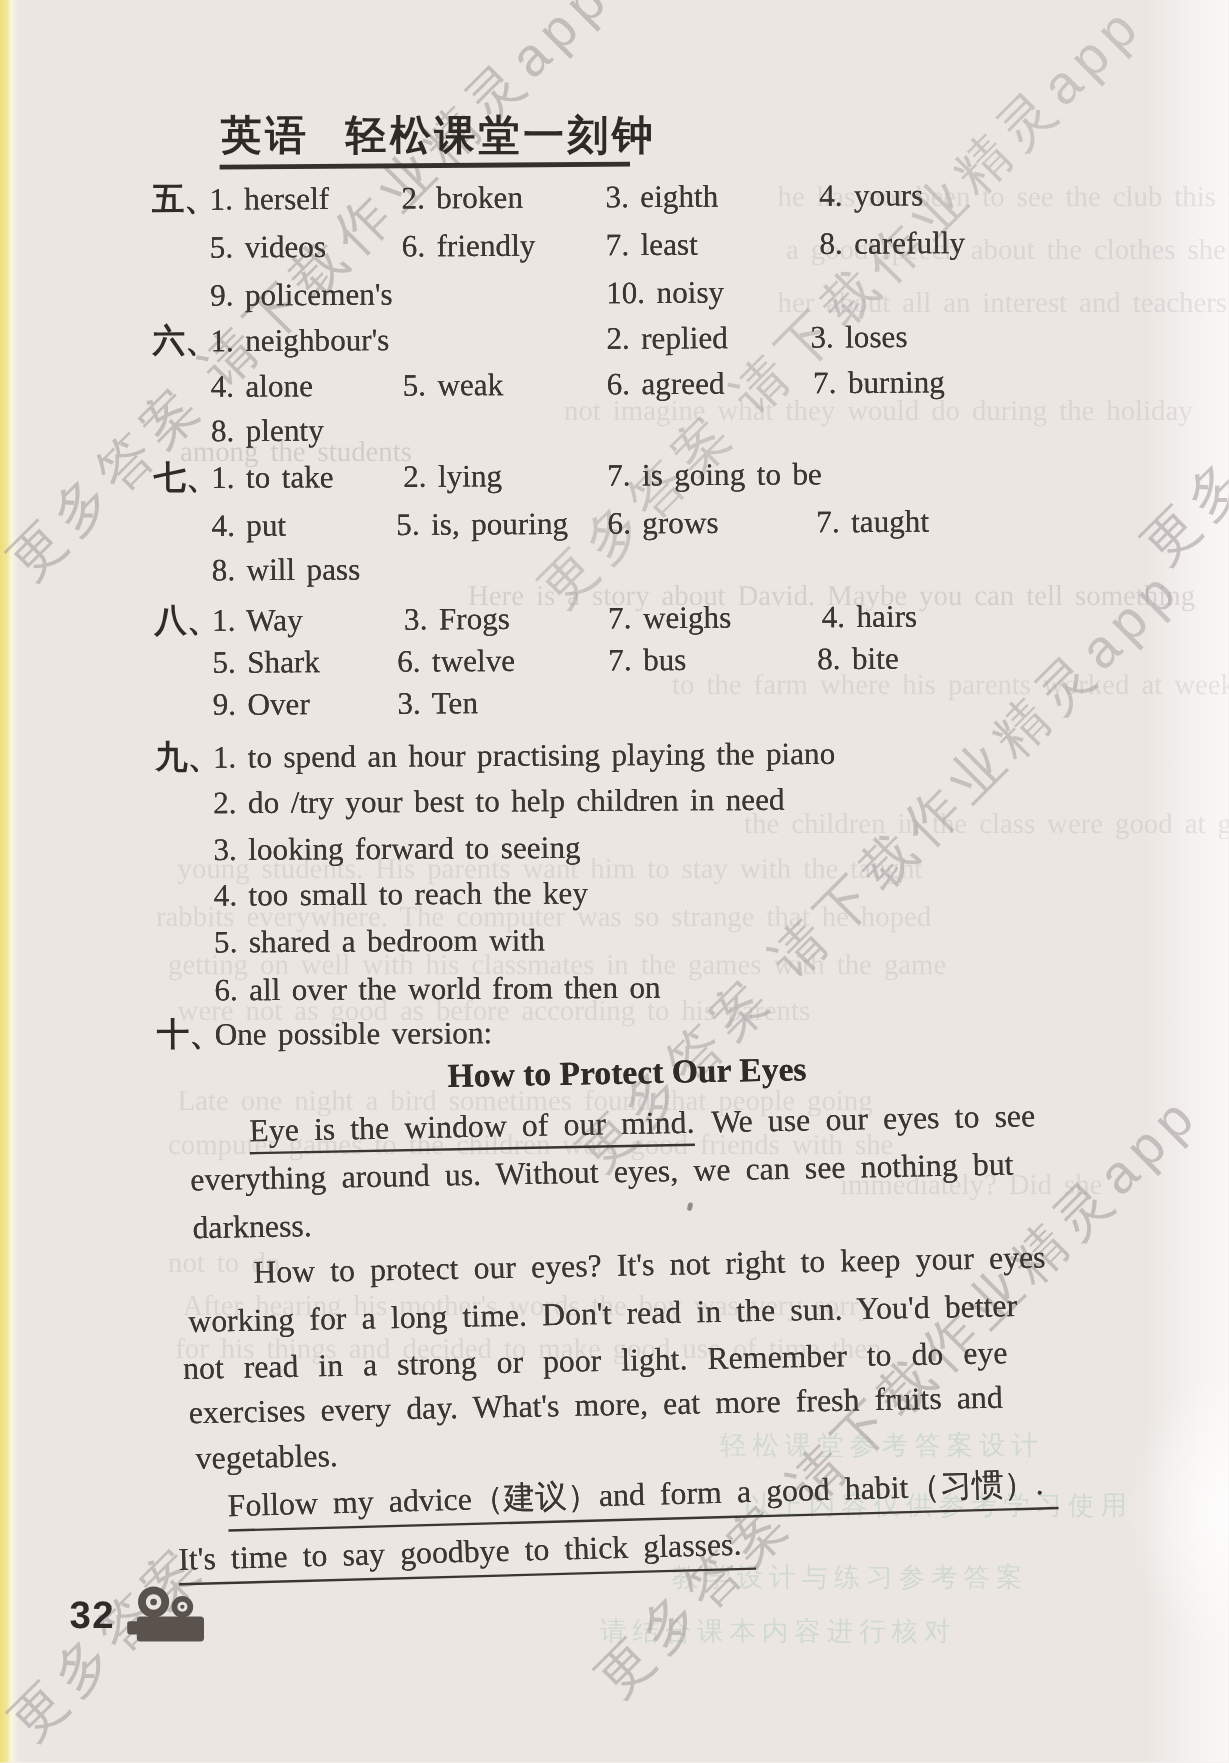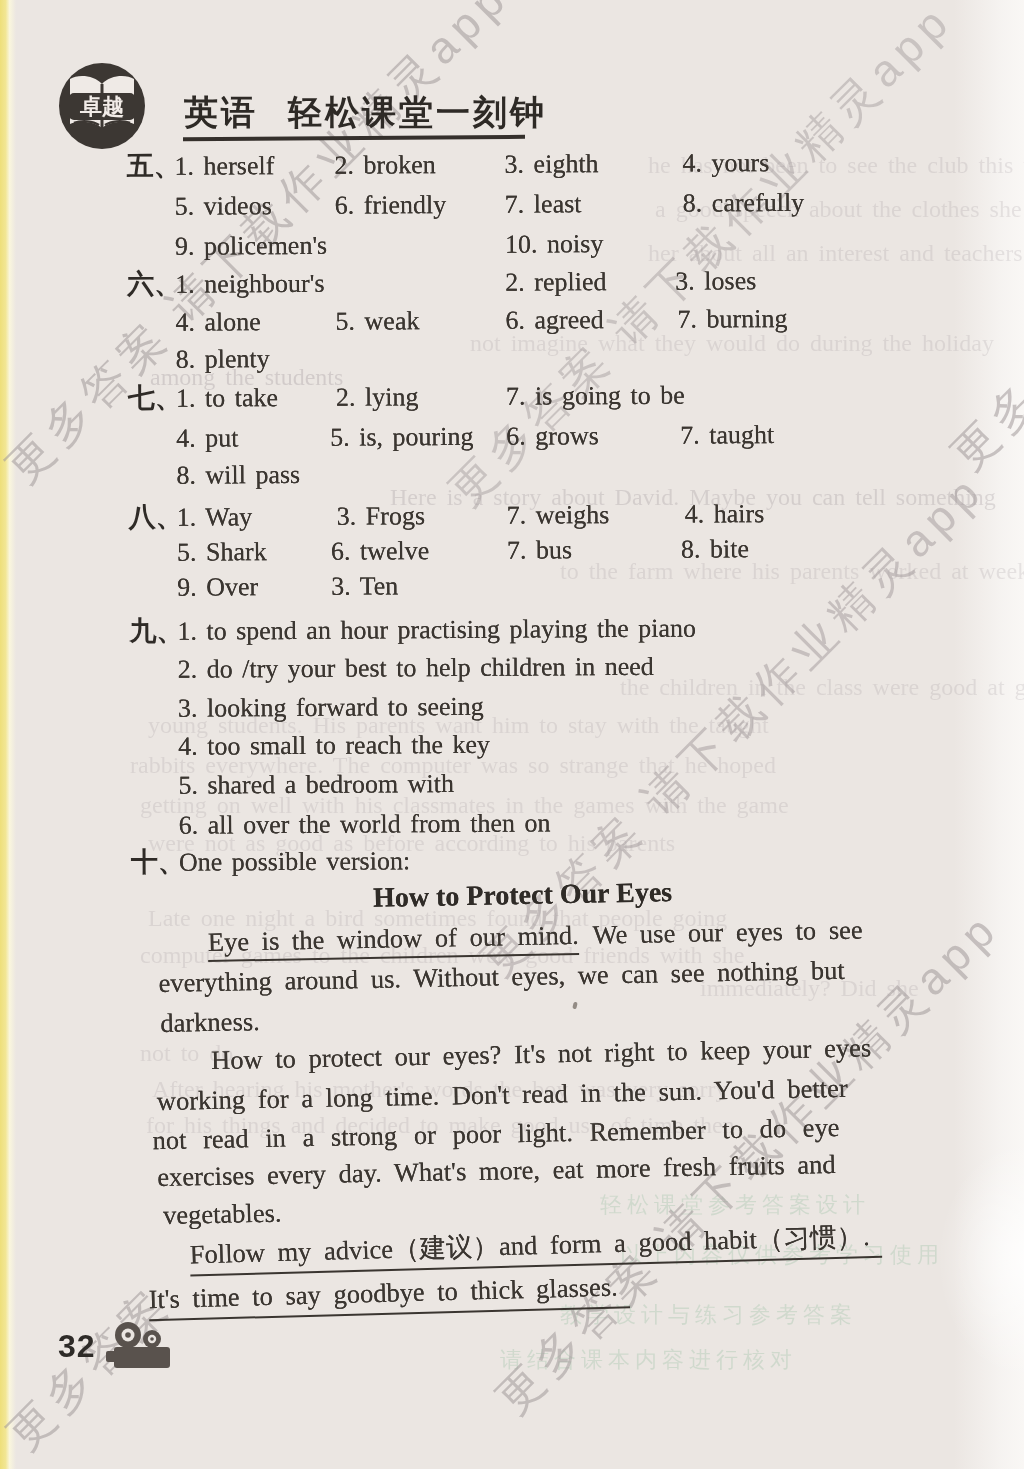--- a/index.html
+++ b/index.html
@@ -131,30 +131,20 @@
 
   <div>
     <div class="wm" style="left:15px;top:445px">更多答案 请下载作业精灵app</div>
     <div class="wm" style="left:458px;top:468px;opacity:.45">更多答案 请下载作业精灵app</div>
     <div class="wm" style="left:490px;top:938px;opacity:.5">更多答案 请下载作业精灵app</div>
     <div class="wm" style="left:960px;top:432px">更多</div>
     <div class="wm" style="left:505px;top:1376px">更多答案 请下载作业精灵app</div>
     <div class="wm" style="left:16px;top:1412px">更多答案</div>
   </div>
 
-  <div class="logo">
-    <svg width="92" height="92" viewBox="0 0 92 92">
-      <circle cx="46" cy="46" r="43" fill="#3c3733"></circle>
-      <path d="M46 24 C38 15 22 14 14 19 L14 64 C22 60 38 61 46 68 C54 61 70 60 78 64 L78 19 C70 14 54 15 46 24 Z" fill="#efeae6"></path>
-      <path d="M46 24 L46 68" stroke="#3c3733" stroke-width="3"></path>
-      <path d="M18 63 C26 60 37 61 43 65 M49 65 C55 61 66 60 74 63" stroke="#3c3733" stroke-width="2.5" fill="none"></path>
-      <rect x="13" y="33" width="66" height="27" rx="5" fill="#3c3733"></rect>
-      <text x="46" y="54" font-size="22" font-weight="bold" fill="#f2ece8" text-anchor="middle" font-family="Liberation Sans, DejaVu Sans, sans-serif">卓越</text>
-    </svg>
-  </div>
   <span class="title-zh" style="left:184px">英语</span>
   <span class="title-zh" style="left:288px">轻松课堂一刻钟</span>
   <div class="title-rule"></div>
 
   <div class="answers">
 
     <span class="sec" style="left:128px;top:153px">五、</span>
     <span class="ans" style="left:176px;top:152px">1. herself</span>
     <span class="ans" style="left:336px;top:152px">2. broken</span>
     <span class="ans" style="left:506px;top:152px">3. eighth</span>

